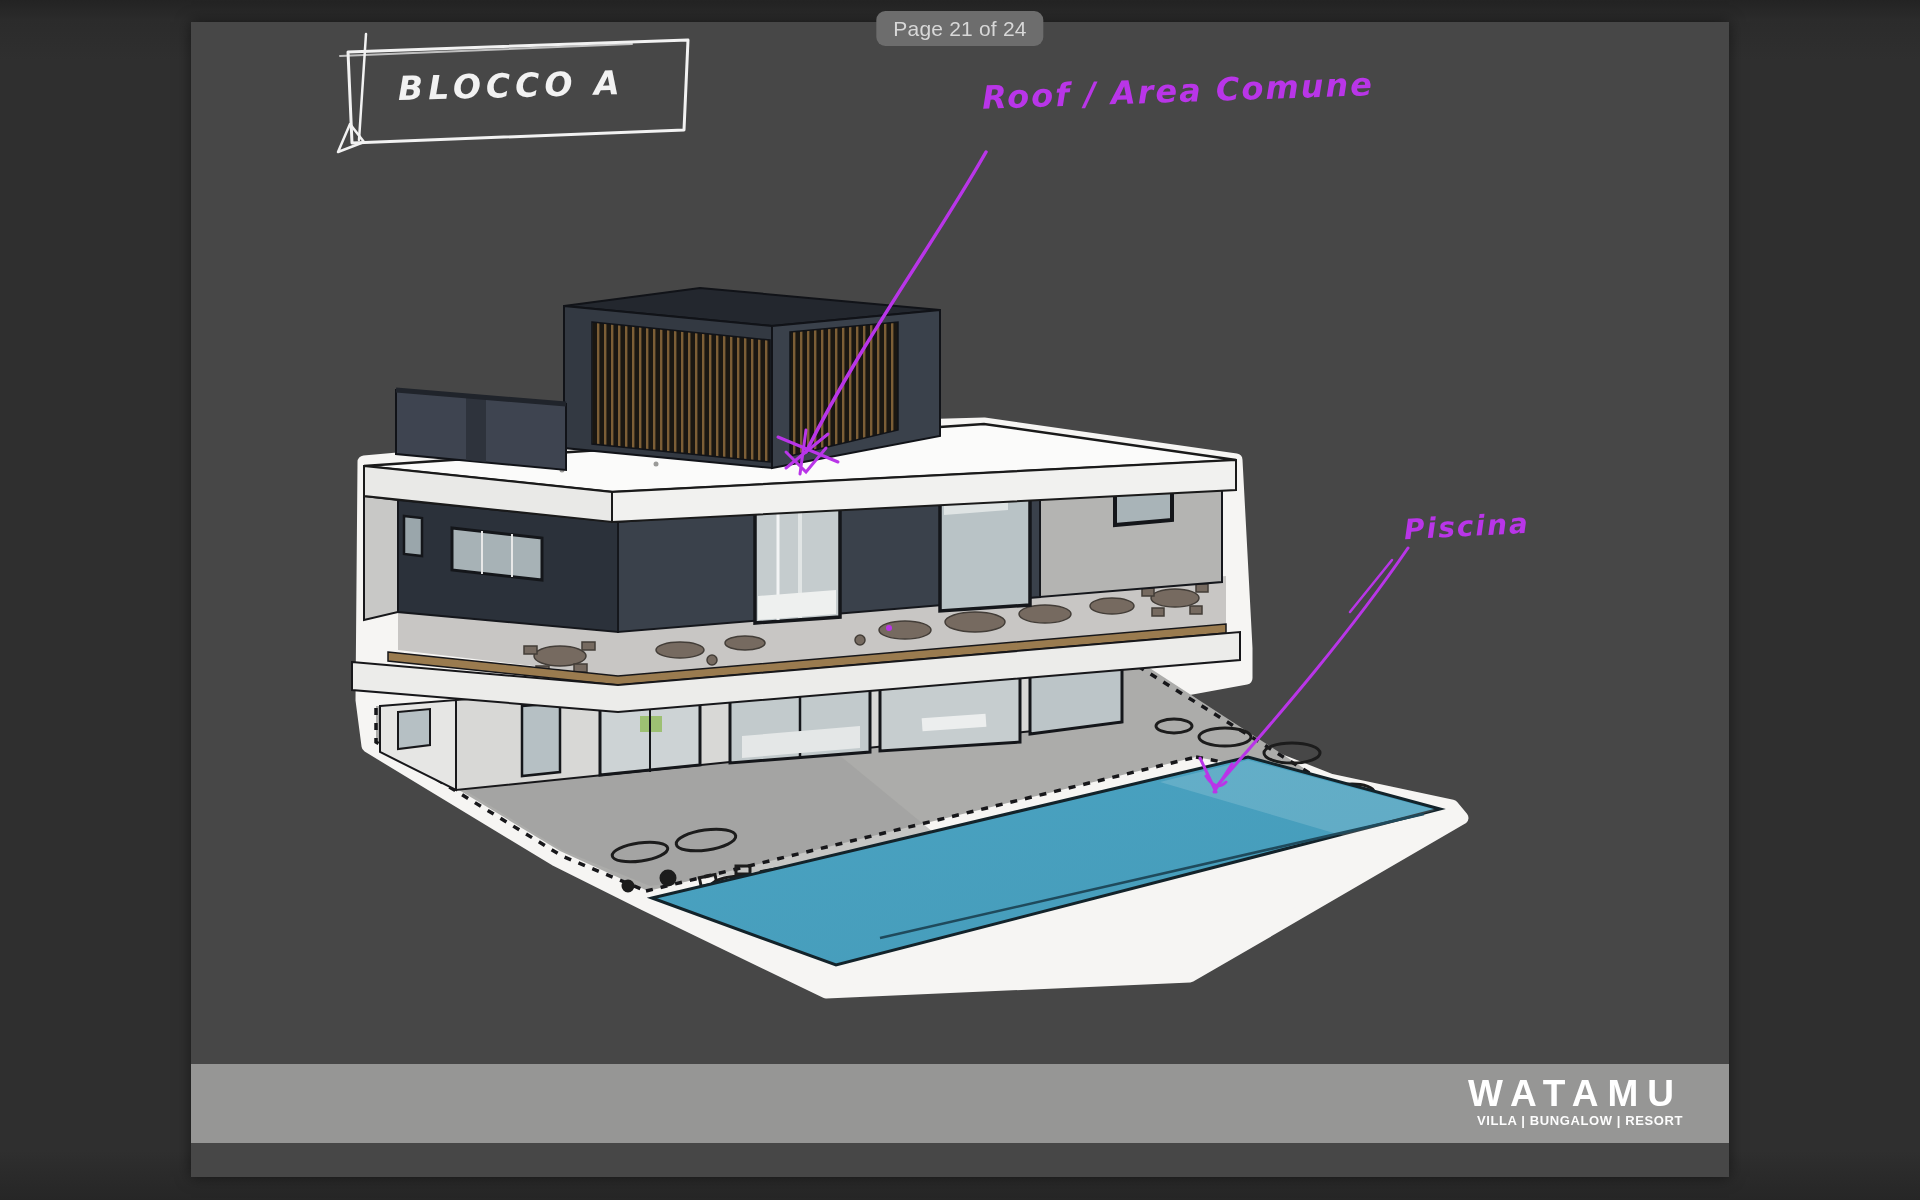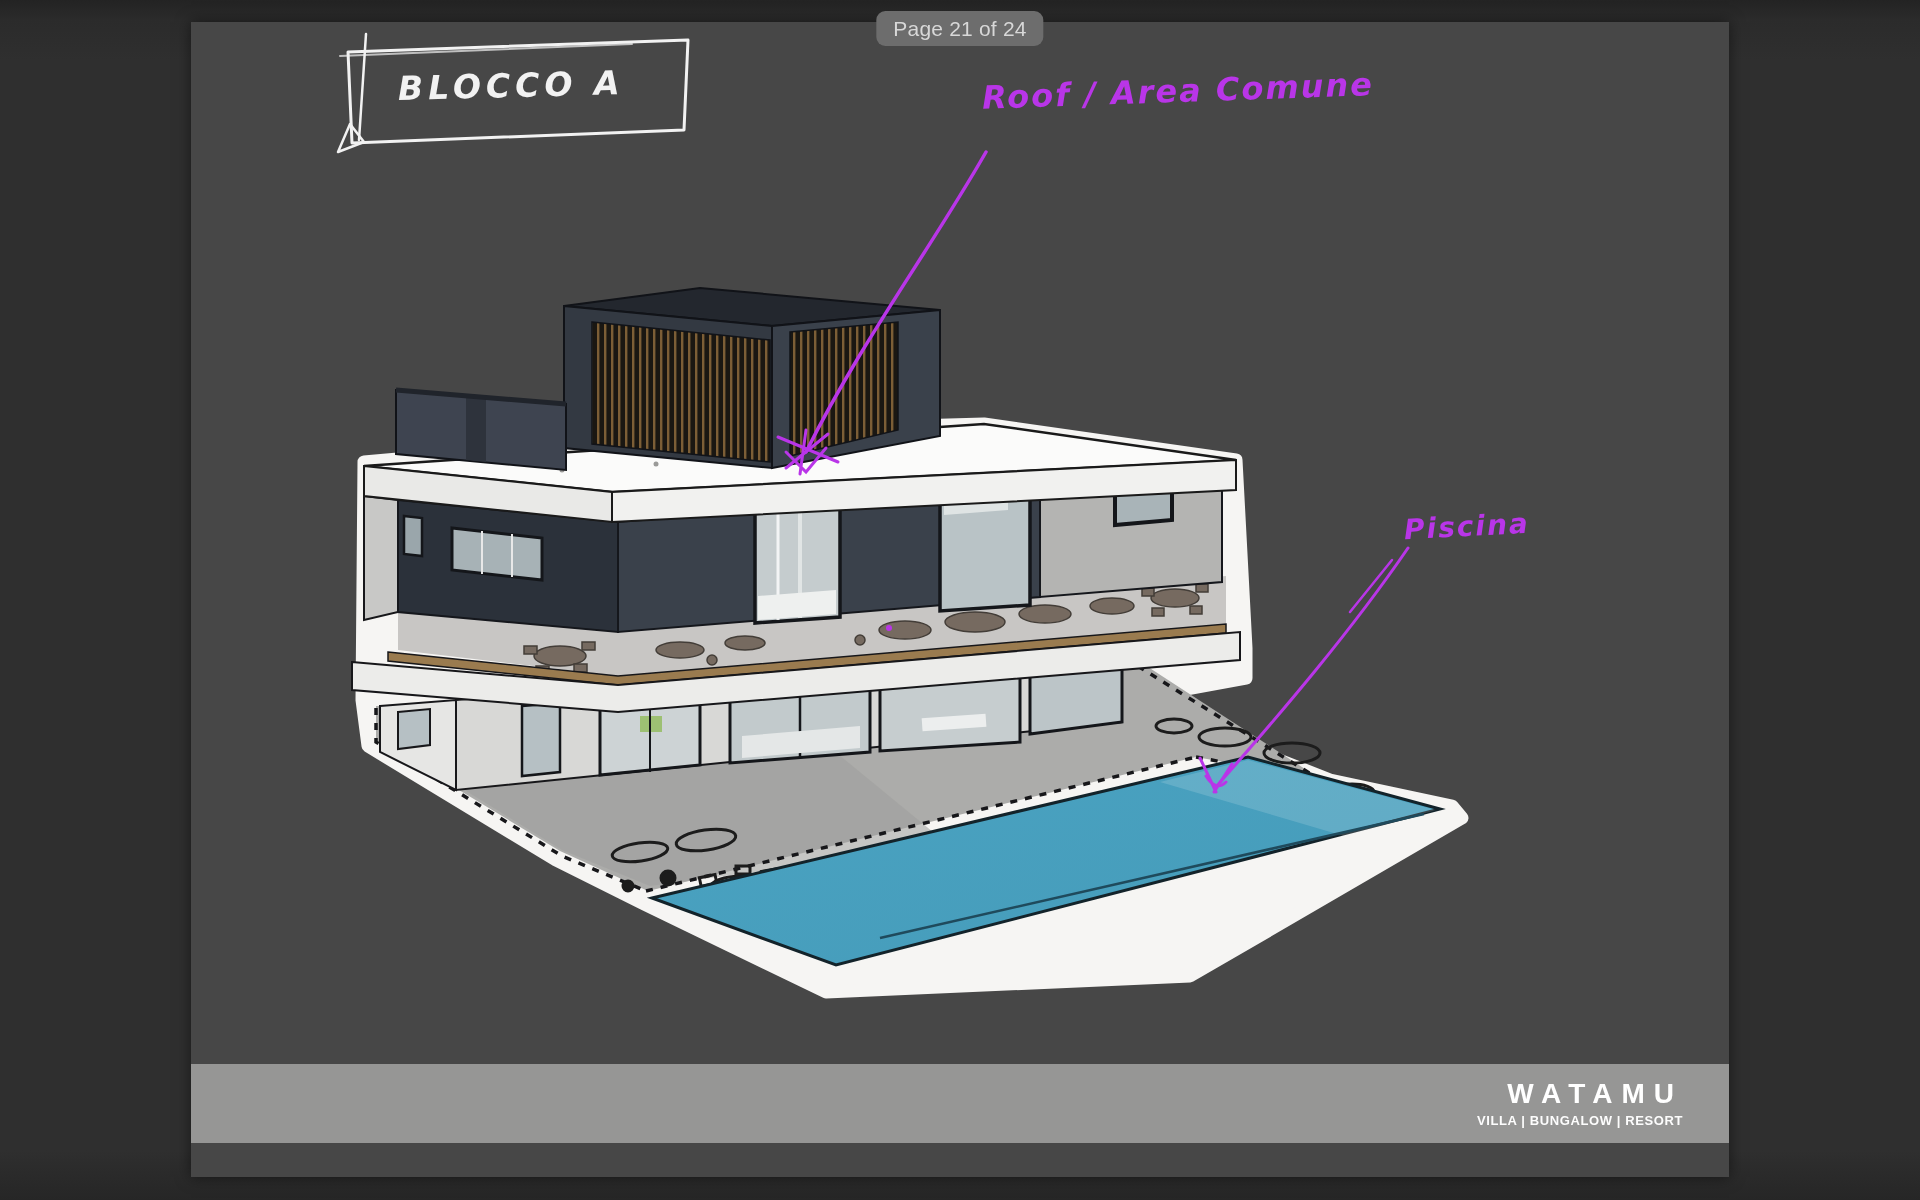--- a/index.html
+++ b/index.html
@@ -15,21 +15,21 @@
   .hand{position:absolute;z-index:20;font-style:italic;font-weight:bold;
         font-family:"DejaVu Sans",sans-serif;white-space:nowrap;}
   .hand.white{color:#f2f2f2;}
   .hand.ink{color:var(--ink,#b935e8);}
   .blocco{left:398px;top:66px;font-size:33px;letter-spacing:5px;transform:rotate(-1.5deg);}
   .rooflbl{left:982px;top:72px;font-size:32px;letter-spacing:2px;transform:rotate(-2deg);}
   .poollbl{left:1404px;top:510px;font-size:28px;letter-spacing:2px;transform:rotate(-3deg);}
   .banner{position:absolute;left:191px;top:1064px;width:1538px;height:79px;
         background:#969695;display:flex;flex-direction:column;justify-content:center;
         align-items:flex-end;padding-right:46px;box-sizing:border-box;z-index:25;}
-  .brand{color:#ffffff;font-weight:bold;font-size:28px;letter-spacing:9px;line-height:30px;}
+  .brand{color:#ffffff;font-weight:bold;font-size:37px;letter-spacing:9px;line-height:30px;}
   .tagline{color:#fdfdfd;font-weight:bold;font-size:13px;letter-spacing:.6px;margin-top:4px;}
 </style>
 </head>
 <body>
 
 <div class="stage">
   <div class="page"></div>
 
   <div class="page-pill">Page 21 of 24</div>
 

